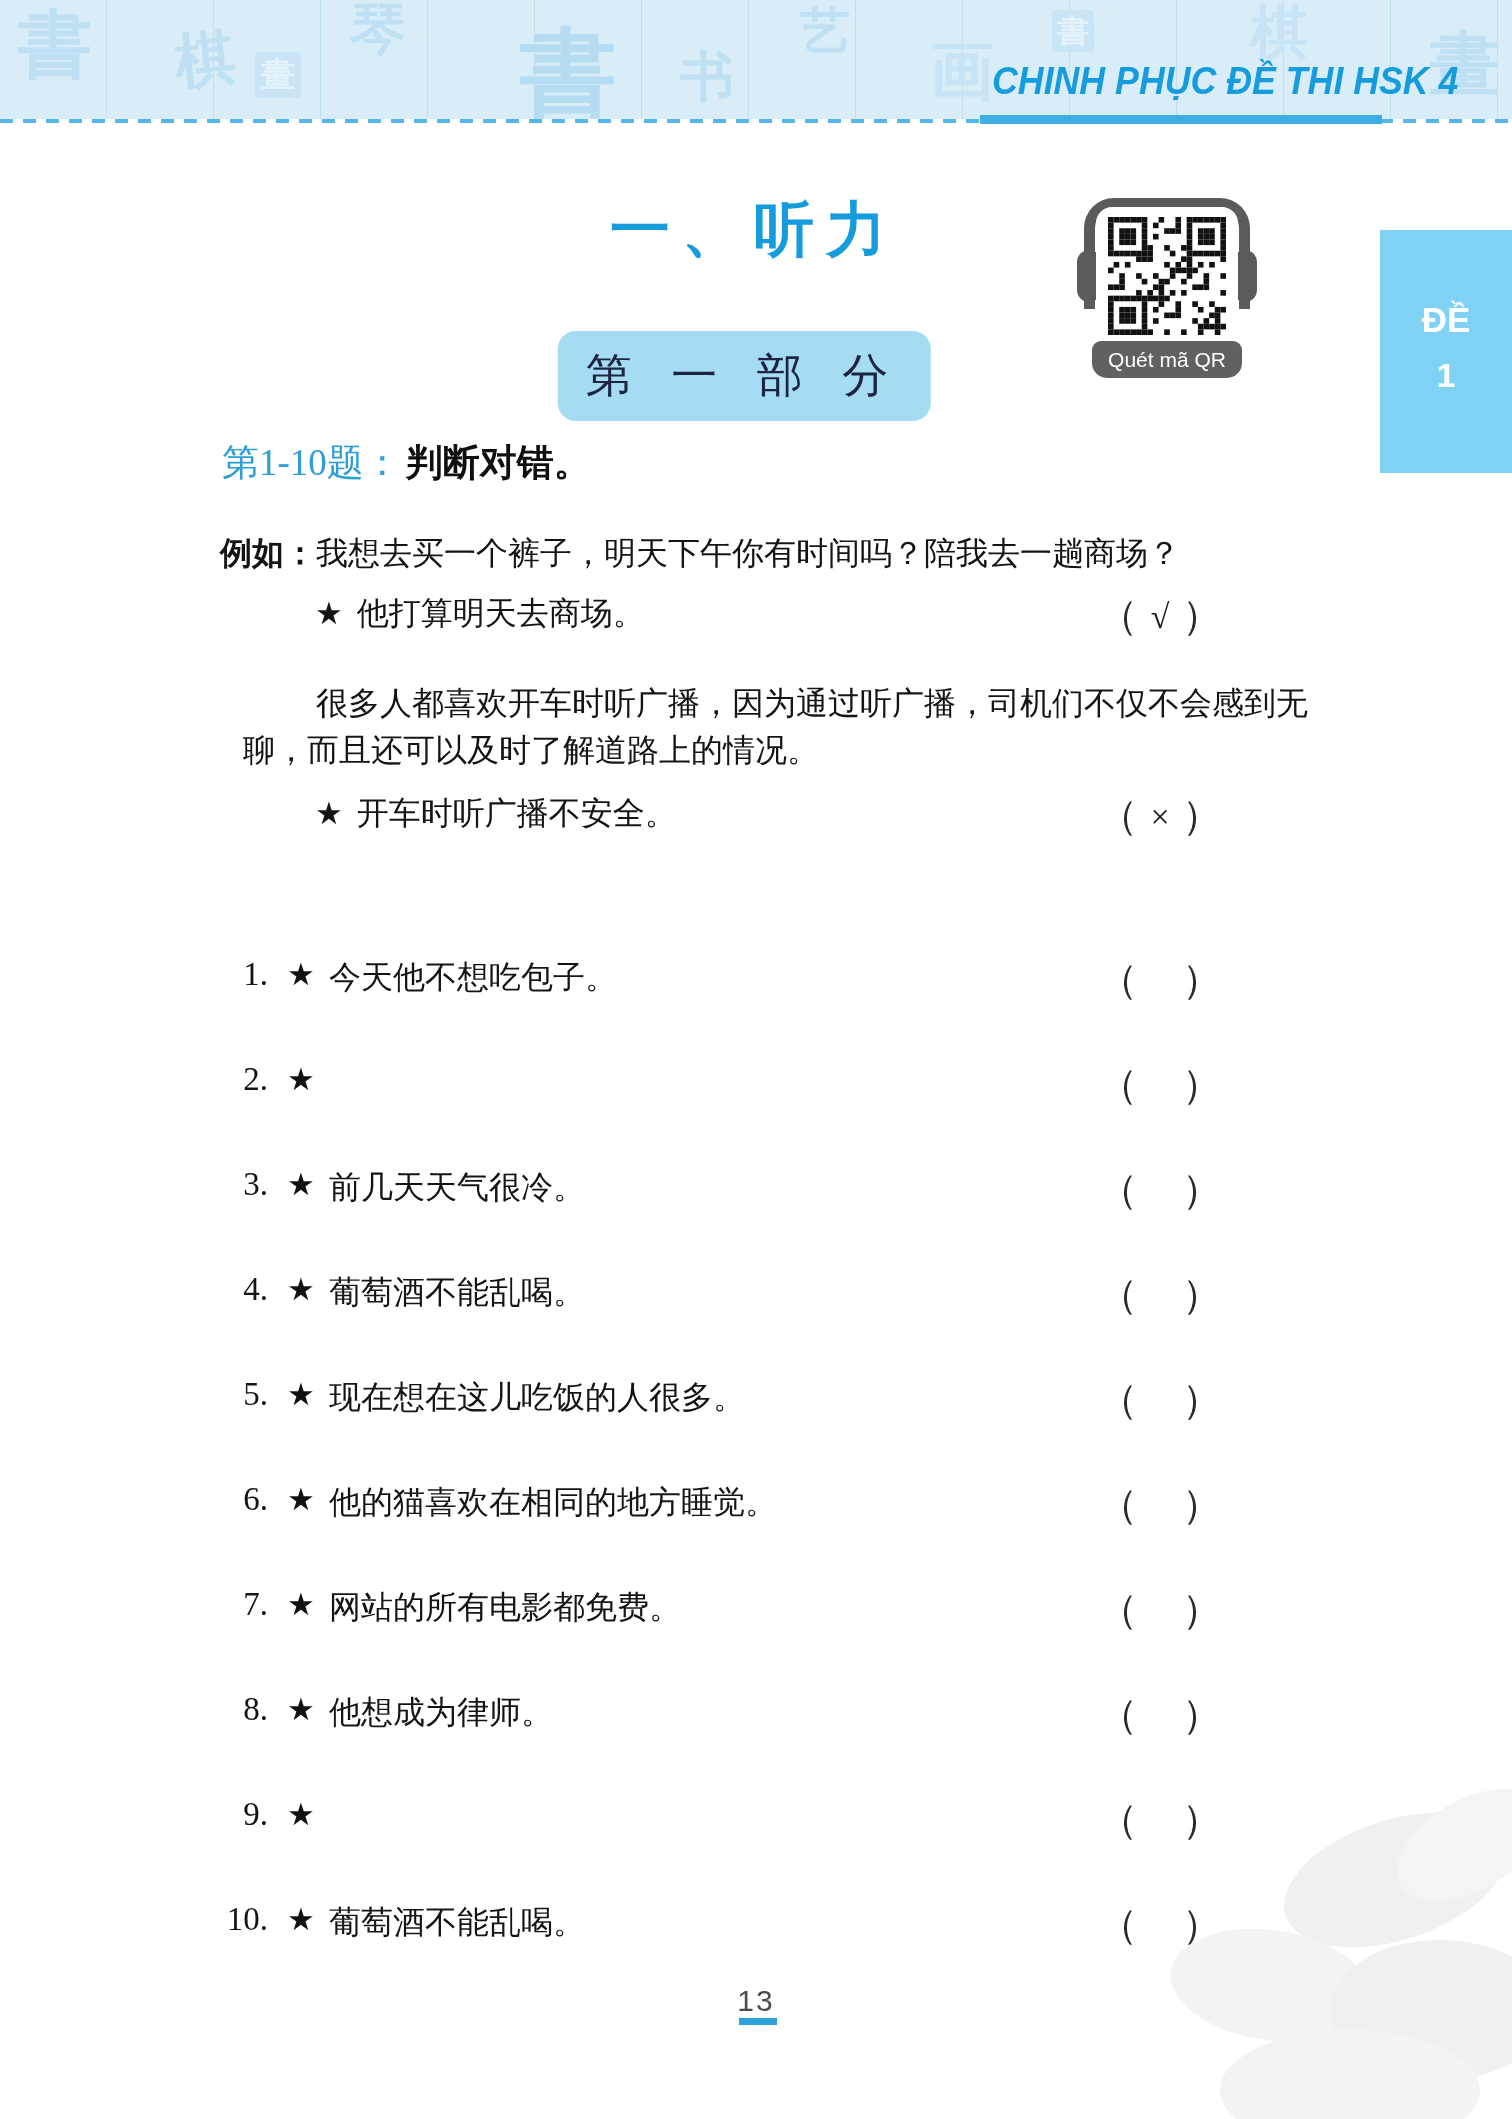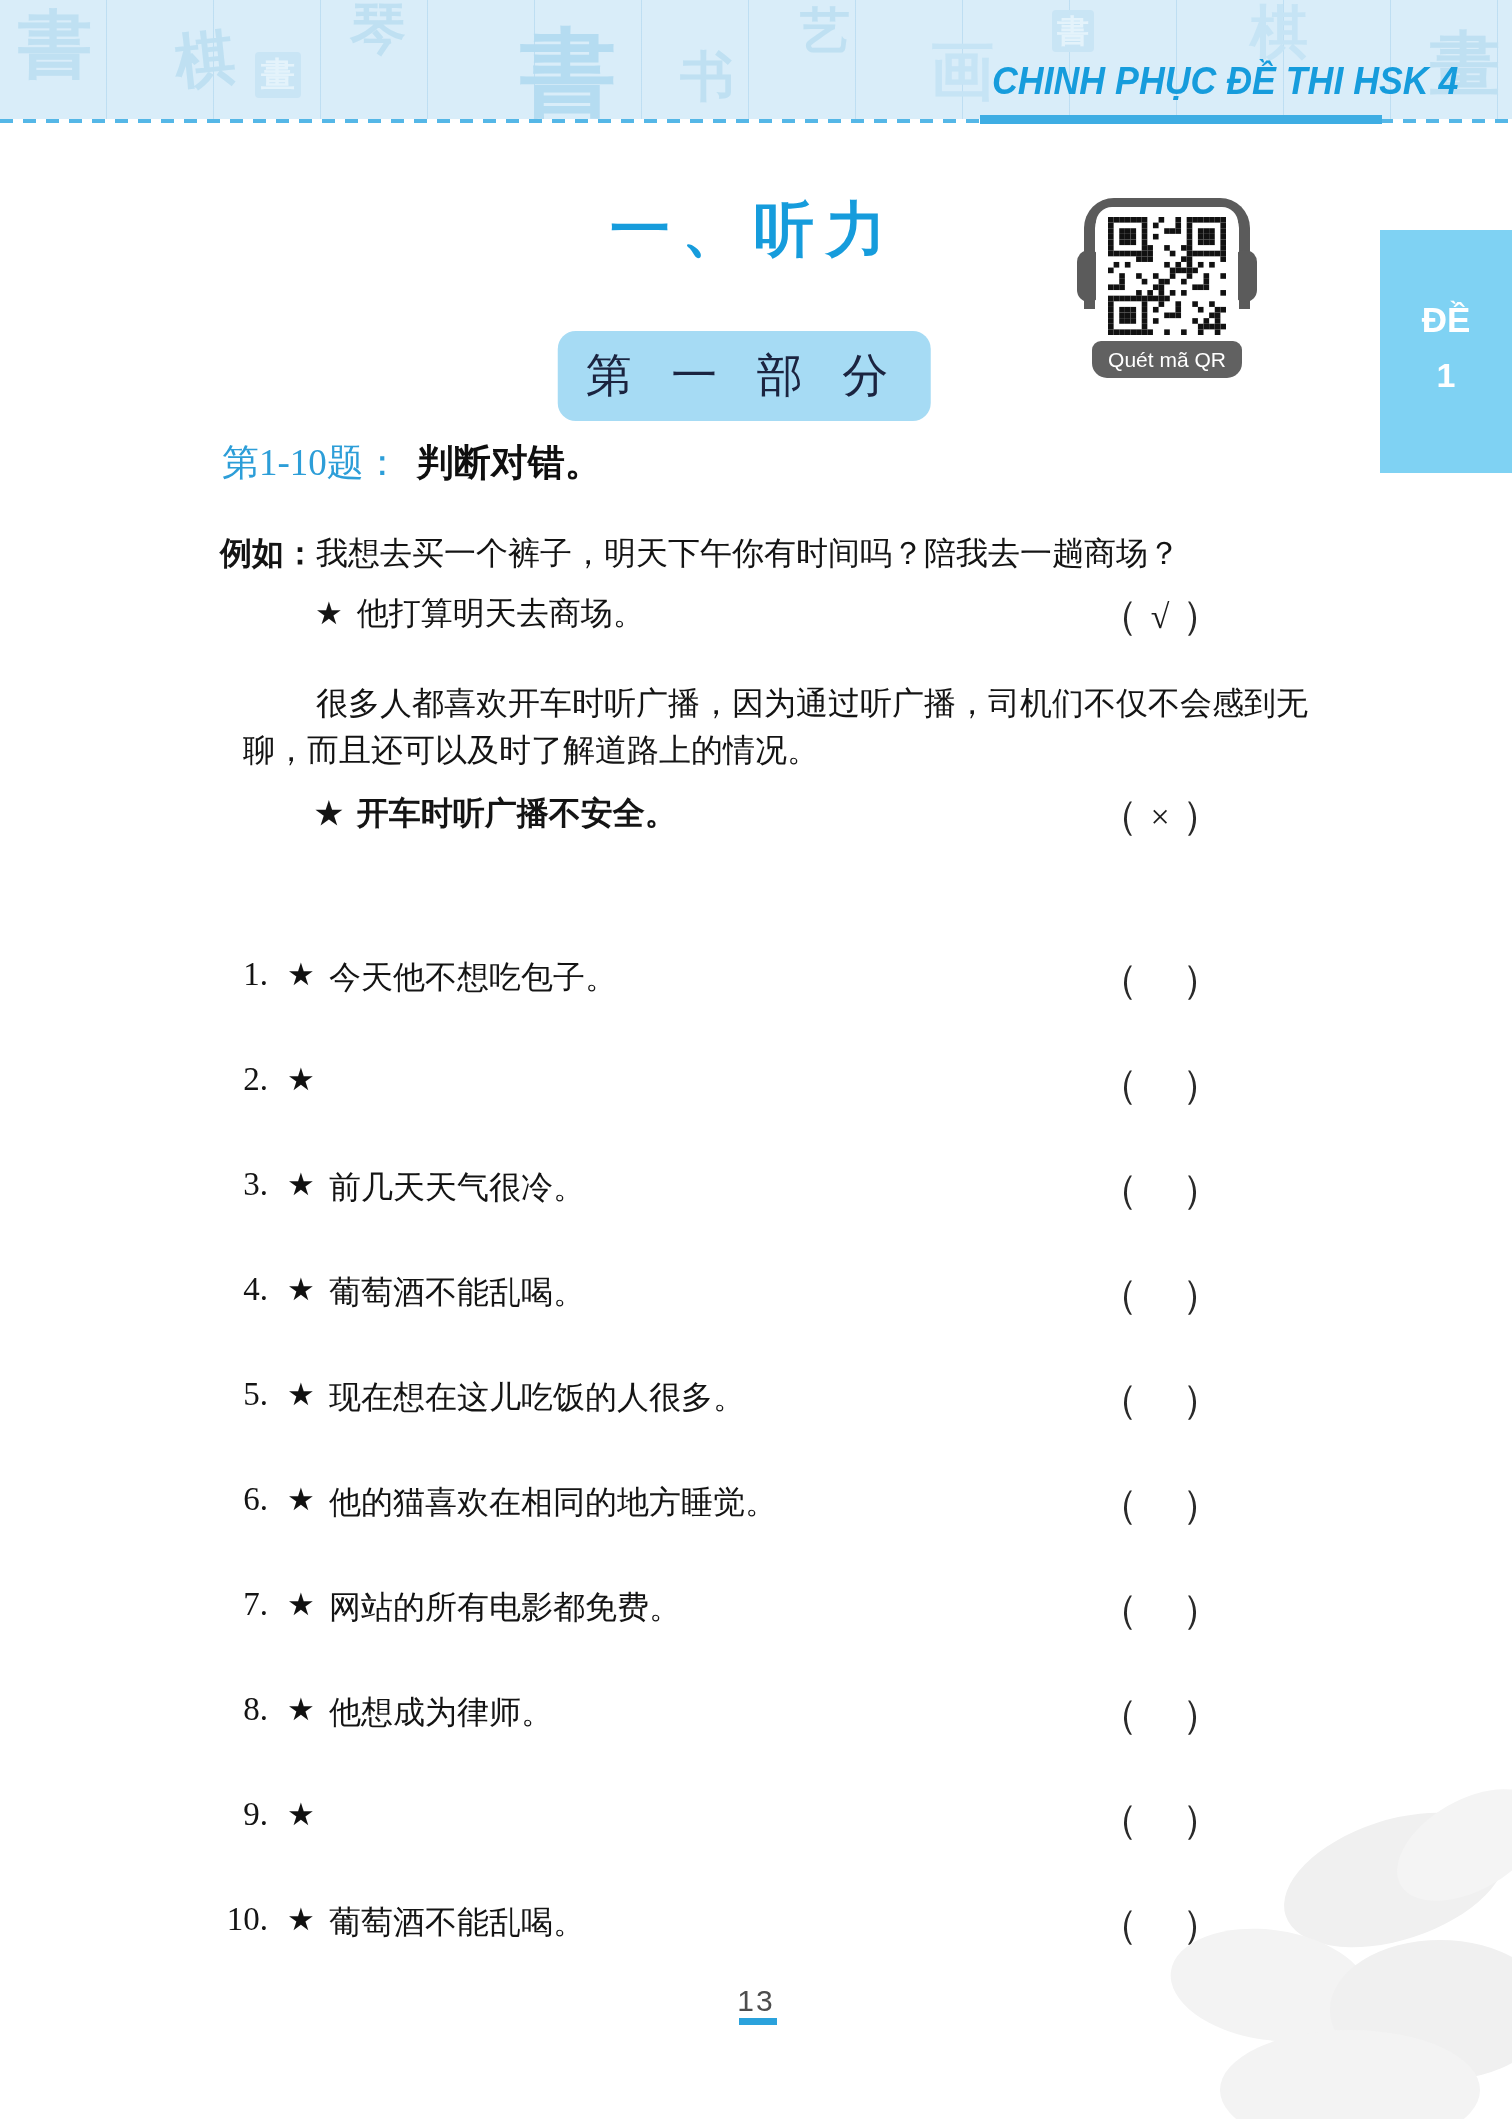--- a/index.html
+++ b/index.html
@@ -44,21 +44,21 @@
   .main-title{position:absolute;left:4px;top:190px;width:1500px;text-align:center;
               font-family:"Liberation Sans","DejaVu Sans",sans-serif;font-weight:bold;
               font-size:60px;color:#169cdc;letter-spacing:12px;}
   .part-box{position:absolute;left:744px;top:331px;transform:translateX(-50%);
             background:#a6dbf4;border-radius:18px;padding:14px 28px;
             font-size:46px;color:#1b2440;letter-spacing:14px;white-space:nowrap;}
 
   
   .instructions{position:absolute;left:222px;top:438px;font-size:37px;white-space:nowrap;}
   .instructions .range{color:#2d9ed8;}
-  .instructions .task{color:#0f0f0f;font-weight:bold;margin-left:16px;}
+  .instructions .task{color:#0f0f0f;font-weight:bold;margin-left:5px;}
 
   
   .line{position:absolute;white-space:nowrap;font-size:32px;color:#141414;}
   .bold-label{font-weight:bold;}
   .star{font-size:31px;margin-right:14px;}
   .answer{position:absolute;left:1098px;width:124px;display:flex;justify-content:space-between;
           align-items:center;font-size:40px;color:#2a2a2a;}
   .answer .mark{font-size:34px;color:#1c1c1c;padding-top:2px;}
   .q-row{position:absolute;left:0;width:1512px;height:44px;}
   .q-num{position:absolute;left:180px;width:88px;text-align:right;font-size:33px;color:#141414;}
@@ -318,21 +318,21 @@
   </div>
   <div class="answer" style="top:588px;">
     <span>（</span>
     <span class="mark">√</span>
     <span>）</span>
   </div>
 
   <div class="line" style="left:316px;top:682px;">很多人都喜欢开车时听广播，因为通过听广播，司机们不仅不会感到无</div>
   <div class="line" style="left:243px;top:729px;">聊，而且还可以及时了解道路上的情况。</div>
 
-  <div class="line" style="left:315px;top:792px;font-weight:bold;">
+  <div class="line" style="left:315px;top:792px;">
     <span class="star">★</span><span>开车时听广播不安全。</span>
   </div>
   <div class="answer" style="top:788px;">
     <span>（</span>
     <span class="mark">×</span>
     <span>）</span>
   </div>
 
   <div>
     <div class="q-row" style="top: 956px;">

